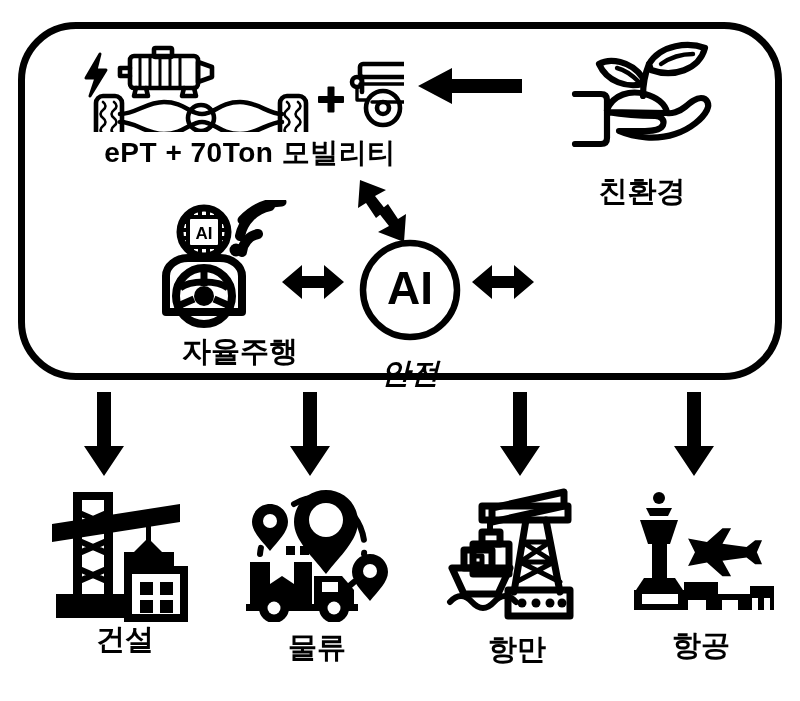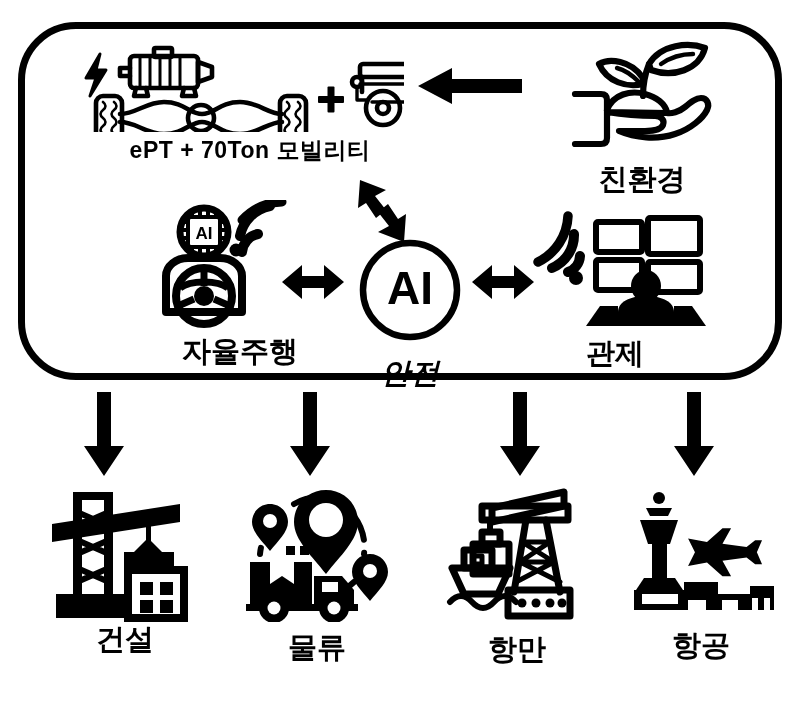--- a/index.html
+++ b/index.html
@@ -47,27 +47,27 @@
   }
   .caption {
     font-weight: bold;
     color: #000;
     text-align: center;
     line-height: 1.05;
     white-space: nowrap;
   }
 
   
-  .cap-xl { font-size: 23px; letter-spacing: 0.5px; margin-left: 24px; }
+  .cap-xl { font-size: 28px; letter-spacing: 0.5px; margin-left: 24px; }
   
   .cap-lg { font-size: 29px; }
 
   
   #ept-group      { left: 72px;  top: 44px;  width: 332px; }
-  #eco-group      { left: 552px; top: 34px;  width: 180px; }
+  #eco-group      { left: 552px; top: 34px;  width: 180px; gap: 12px; }
   #ad-group       { left: 150px; top: 200px; width: 180px; }
   #ai-group       { left: 350px; top: 238px; width: 120px; }
   #ctrl-group     { left: 520px; top: 208px; width: 190px; }
 
   #sector-1 { left: 46px;  top: 482px; width: 158px; }
   #sector-2 { left: 238px; top: 482px; width: 158px; }
   #sector-3 { left: 438px; top: 482px; width: 158px; }
   #sector-4 { left: 622px; top: 482px; width: 158px; }
 
   
@@ -221,49 +221,20 @@
   <div class="node" id="ai-group">
     <div class="art">
       <svg width="104" height="104" viewBox="0 0 104 104">
         <circle cx="52" cy="52" r="47" fill="#fff" stroke="#000" stroke-width="6.5"></circle>
         <text x="52" y="66" font-family="'Liberation Sans',sans-serif" font-size="46" font-weight="bold" text-anchor="middle" fill="#000">AI</text>
       </svg>
     </div>
     <div class="caption cap-lg" style="margin-top:16px;font-style:italic;">안전</div>
   </div>
 
-  <div class="node" id="ctrl-group">
-    <div class="art">
-      <svg width="190" height="124" viewBox="0 0 190 124">
-
-        <g fill="none" stroke="#000" stroke-width="10" stroke-linecap="round">
-          <path d="M48 64 A 18 18 0 0 0 60 48"></path>
-          <path d="M32 60 A 36 36 0 0 0 54 26"></path>
-          <path d="M18 54 A 54 54 0 0 0 48 8" stroke-width="9.5"></path>
-        </g>
-        <circle cx="56" cy="70" r="7" fill="#000"></circle>
-
-        <g fill="none" stroke="#000" stroke-width="6">
-          <rect x="76" y="14" width="46" height="30" rx="2"></rect>
-          <rect x="128" y="10" width="52" height="36" rx="2"></rect>
-          <rect x="76" y="52" width="46" height="30" rx="2"></rect>
-          <rect x="128" y="54" width="52" height="30" rx="2"></rect>
-        </g>
-
-        <g fill="#000">
-          <ellipse cx="126" cy="78" rx="15" ry="16"></ellipse>
-          <path d="M98 118 L98 104 C 98 94, 110 88, 126 88 C 142 88, 154 94, 154 104 L154 118 Z"></path>
-
-          <path d="M66 118 L80 98 L98 98 L98 118 Z"></path>
-          <path d="M186 118 L172 98 L154 98 L154 118 Z"></path>
-        </g>
-      </svg>
-    </div>
-    <div class="caption cap-lg" style="margin-top:6px;">관제</div>
-  </div>
 
   <div class="arrow" id="arrow-eco-to-ept">
     <svg width="104" height="40" viewBox="0 0 104 40">
       <path d="M0 20 L34 2 L34 13 L104 13 L104 27 L34 27 L34 38 Z" fill="#000"></path>
     </svg>
   </div>
 
   <div class="arrow" id="arrow-ad-ai">
     <svg width="62" height="40" viewBox="0 0 62 40">
       <path d="M0 20 L20 3 L20 14 L42 14 L42 3 L62 20 L42 37 L42 26 L20 26 L20 37 Z" fill="#000"></path>

